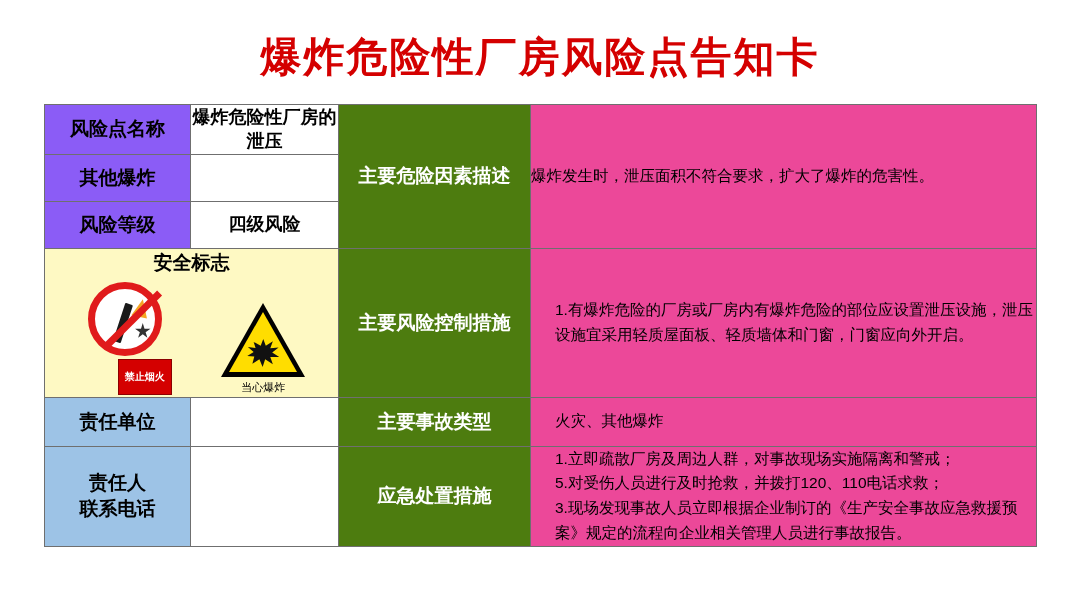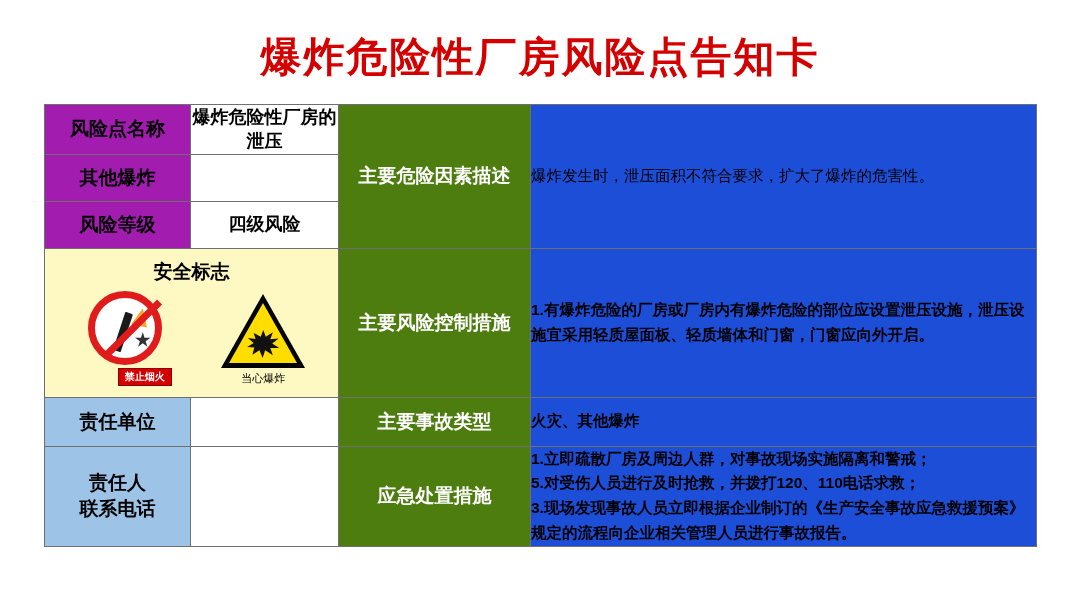--- a/index.html
+++ b/index.html
@@ -39,21 +39,21 @@
     width: 992px;
     border-collapse: collapse;
     table-layout: fixed;
   }
   table.card td {
     border: 1px solid #6f6f6f;
     vertical-align: middle;
     padding: 0;
   }
   .lbl-yellow {
-    background: #a21caf;
+    background: #8b5cf6;
     text-align: center;
     font-size: 19px;
     font-weight: bold;
     color: #000;
     height: 46px;
   }
   .lbl-blue {
     background: #9dc3e6;
     text-align: center;
     font-size: 19px;
@@ -70,30 +70,31 @@
     line-height: 1.35;
   }
   .red-cell {
     background: #4d7c0f;
     color: #ffffff;
     text-align: center;
     font-size: 19px;
     font-weight: bold;
   }
   .desc-cell {
-    background: #1d4ed8;
+    background: #ec4899;
     color: #000;
     font-size: 15.5px;
     padding: 8px 12px;
     line-height: 1.6;
     text-align: left;
     vertical-align: middle;
   }
   .desc-cell.bold {
-    font-weight: bold;
+    font-weight: normal;
+    padding-left: 24px;
   }
   .sign-cell {
     background: #fef9c3;
     padding: 8px 0 6px 0;
     text-align: center;
     vertical-align: top;
   }
   .sign-title {
     font-size: 19px;
     font-weight: bold;
@@ -113,21 +114,21 @@
   }
   .sign-caption {
     font-size: 11px;
     color: #000;
     margin-top: 3px;
   }
   .sign-caption.red-band {
     background: #d40000;
     color: #ffffff;
     font-weight: bold;
-    padding: 1px 6px;
+    padding: 10px 6px;
     border: 1px solid #8b0000;
     font-size: 10px;
     margin-left: 40px;
   }
   
   .prohibit {
     width: 74px;
     height: 74px;
     border-radius: 50%;
     border: 7px solid #e01b1b;

